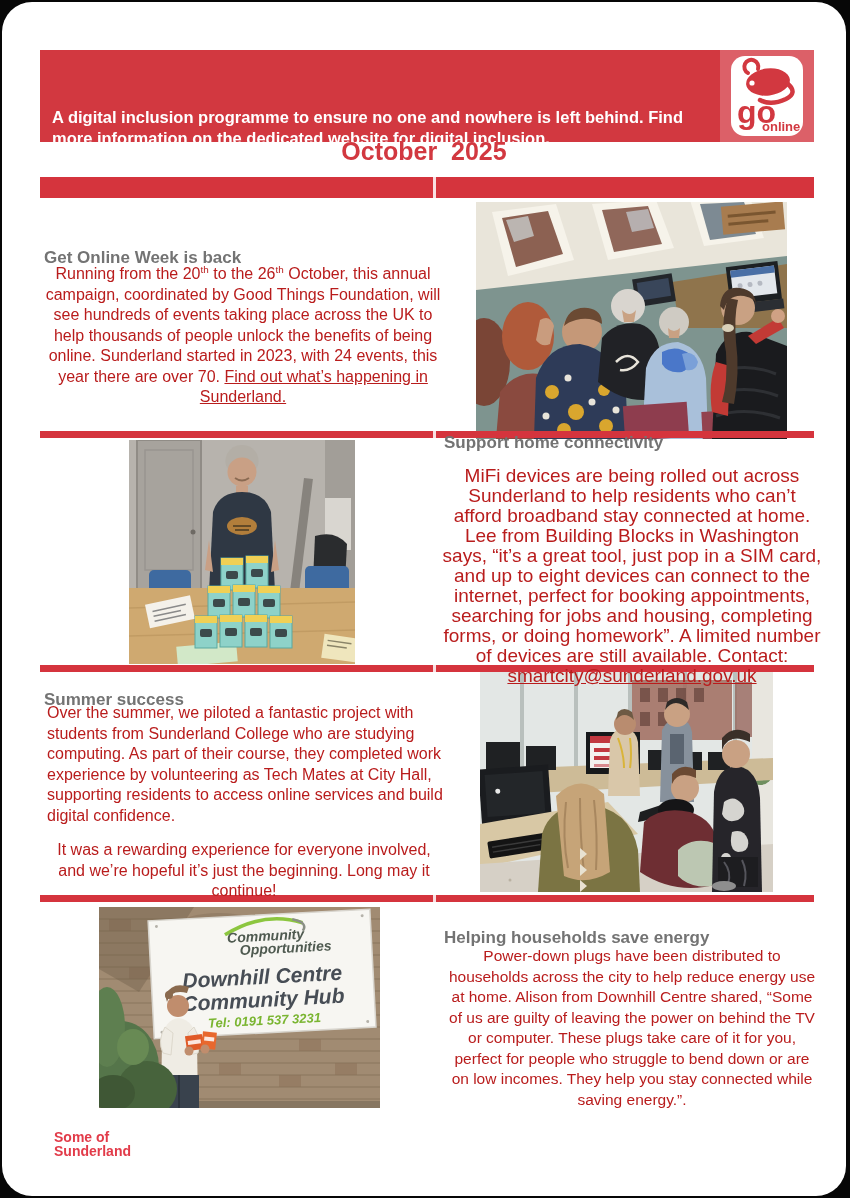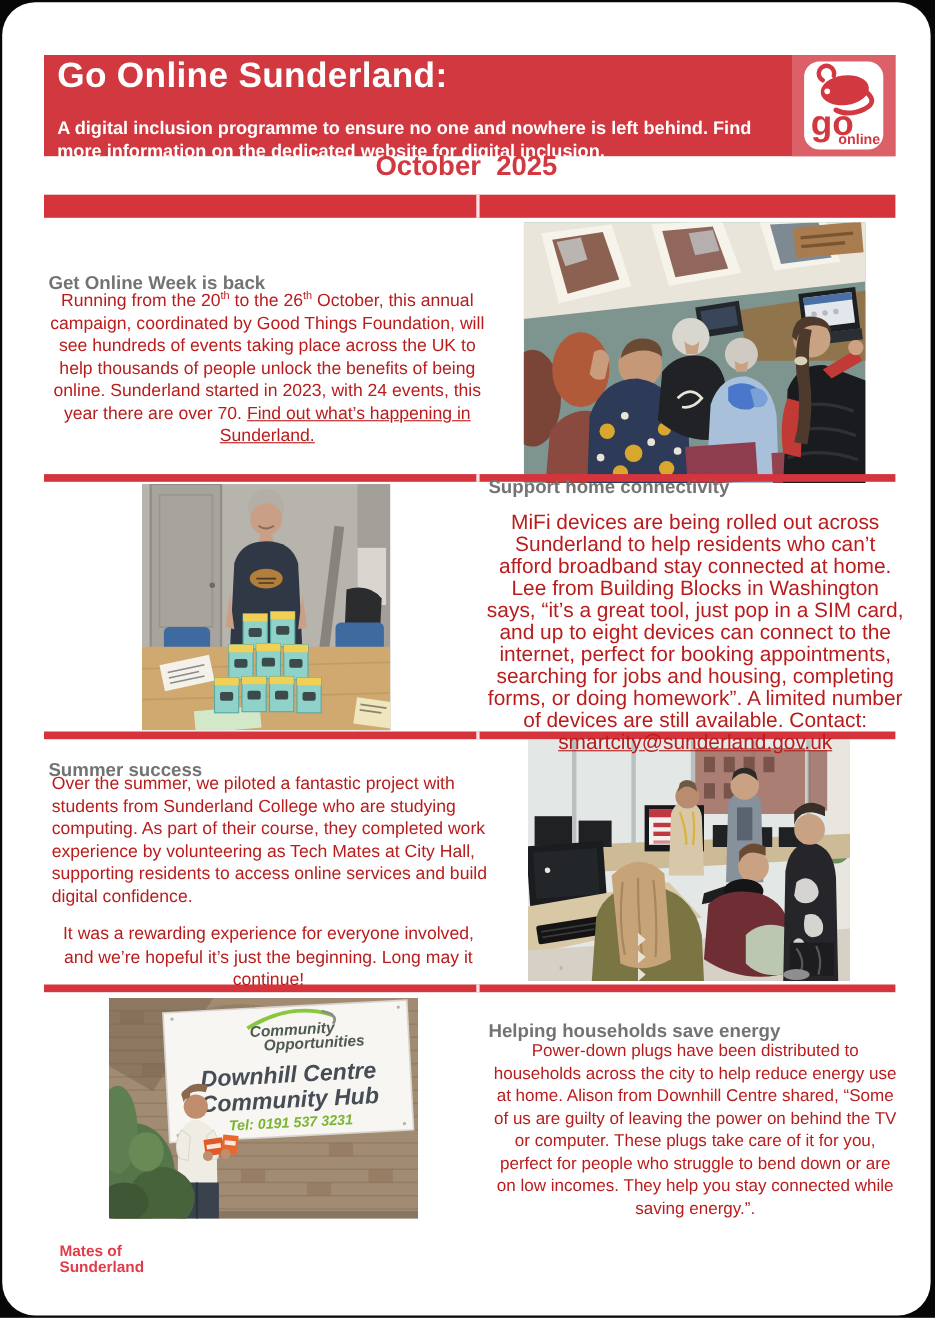--- a/index.html
+++ b/index.html
@@ -52,21 +52,20 @@
   
   .cos{position:absolute;left:52px;top:1128px;color:#e23b49;font-weight:bold;font-size:14px;line-height:14px;z-index:5;}
   .smart{position:absolute;left:100px;top:1098px;color:#1e1e1e;font-weight:bold;font-size:47px;letter-spacing:-2px;z-index:5;}
 </style>
 </head>
 <body>
 
 <div class="paper">
 
   <header class="banner">
-    <div class="banner-title">Go Online Sunderland:</div>
     <div class="banner-sub"><span>A digital inclusion programme to ensure no one and nowhere is left behind.  Find more information on the </span><span class="wlink">dedicated website for digital inclusion</span><span>.</span></div>
     <div class="logo-wrap">
       <div class="logo-box">
         <svg viewBox="0 0 72 80">
           <ellipse cx="37" cy="26" rx="22" ry="13.5" fill="#d23840" transform="rotate(-7 37 26)"></ellipse>
           <path d="M17 17 A 7 7 0 1 1 27 13" fill="none" stroke="#d23840" stroke-width="4" stroke-linecap="round"></path>
           <circle cx="21" cy="27" r="2.6" fill="#ffffff"></circle>
           <path d="M57 28 Q 67 37 55 43 Q 40 50 29 44" fill="none" stroke="#d23840" stroke-width="4.5" stroke-linecap="round"></path>
           <text x="6" y="67" font-size="32" font-weight="bold" fill="#d23840" font-family="Liberation Sans, sans-serif">go</text>
           <text x="31" y="75" font-size="13" font-weight="bold" fill="#d23840" font-family="Liberation Sans, sans-serif">online</text>
@@ -394,17 +393,17 @@
       <ellipse cx="48" cy="182" rx="30" ry="28" fill="#47633c"></ellipse>
       <ellipse cx="8" cy="120" rx="18" ry="40" fill="#5e7f50"></ellipse>
       <ellipse cx="34" cy="140" rx="16" ry="18" fill="#688a54"></ellipse>
       <ellipse cx="14" cy="186" rx="22" ry="18" fill="#3f5735"></ellipse>
     </svg>
   </div>
   <h2 class="h-red" id="s4h">Helping households save energy</h2>
   <p class="body-text" id="s4b">Power-down plugs have been distributed to households across the city to help reduce energy use at home. Alison from Downhill Centre shared, “Some of us are guilty of leaving the power on behind the TV or computer. These plugs take care of it for you, perfect for people who struggle to bend down or are on low incomes. They help you stay connected while saving energy.”.</p>
 
   <div class="cos">
-    <div>Mates of</div>
+    <div>Some of</div>
     <div>Sunderland</div>
   </div>
 
 </div>
 
 </body></html>

